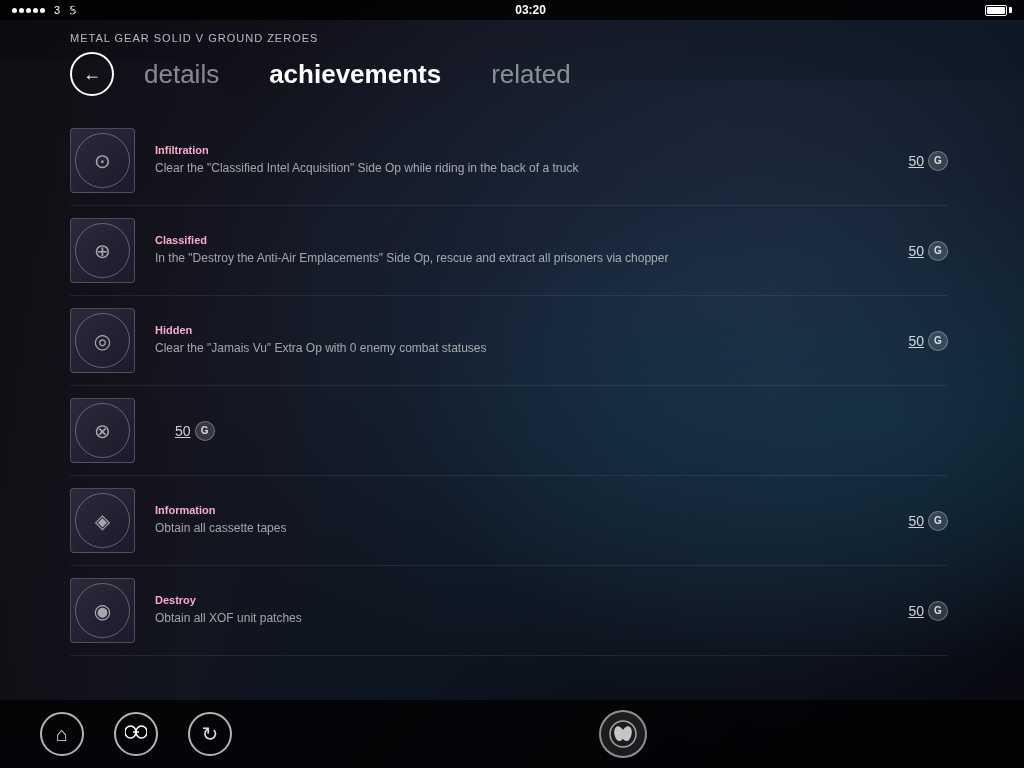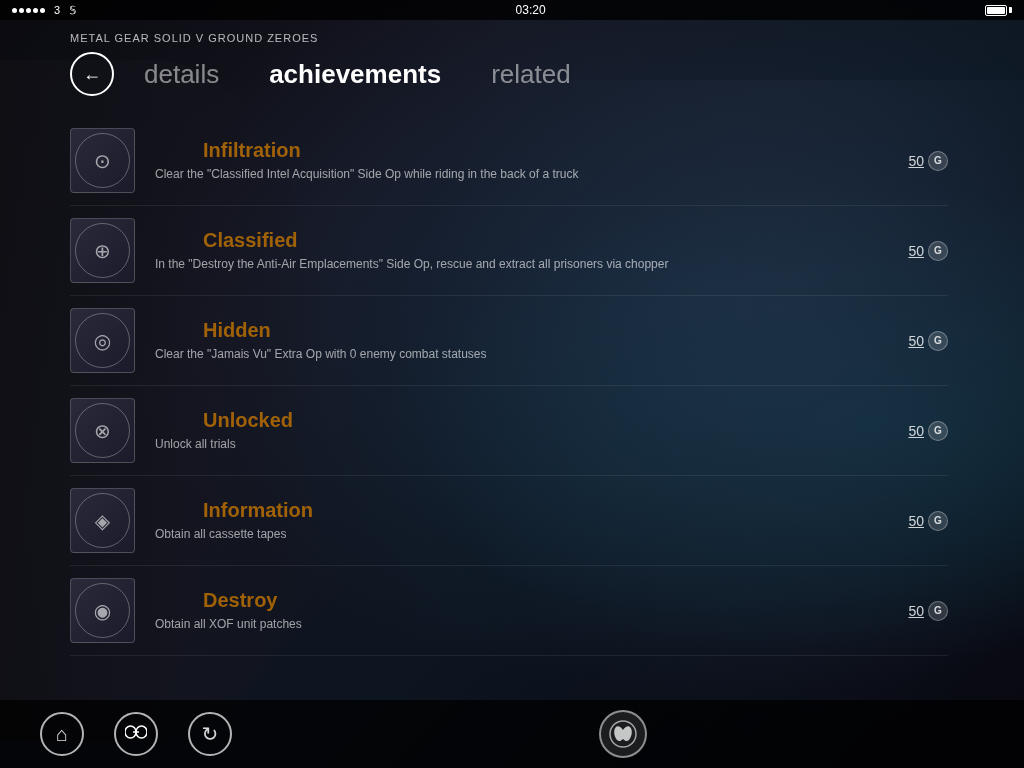--- a/index.html
+++ b/index.html
@@ -202,25 +202,24 @@
     .achievement-icon-inner {
       font-size: 20px;
       color: rgba(255,255,255,0.6);
     }
 
     .achievement-text {
       flex: 1;
     }
 
     .achievement-name {
-      font-size: 20px;
+      font-size: 11px;
       font-weight: 600;
-      color: #a16207;
+      color: #f9a8d4;
       margin-bottom: 4px;
-      margin-left: 48px;
     }
 
     .achievement-desc {
       font-size: 12px;
       color: rgba(255,255,255,0.6);
       line-height: 1.4;
     }
 
     .achievement-score {
       display: flex;
@@ -298,21 +297,21 @@
     <div class="signal-dots">
       <div class="dot"></div>
       <div class="dot"></div>
       <div class="dot"></div>
       <div class="dot"></div>
       <div class="dot"></div>
     </div>
     <span style="margin-left:5px;font-size:11px;">3</span>
     <span style="margin-left:5px;font-size:11px;">𝕊</span>
   </div>
-  <span style="font-size:12px;">03:20</span>
+  <span style="font-size:12px;font-weight:bold;">03:20</span>
   <div class="battery">
     <div class="battery-body">
       <div class="battery-fill"></div>
     </div>
     <div class="battery-tip"></div>
   </div>
 </div>
 
 <div class="main-content">
 
@@ -369,24 +368,20 @@
       </div>
       <div class="achievement-score">
         <span class="score-value">50</span>
         <div class="g-badge">G</div>
       </div>
     </div>
 
     <div class="achievement-item">
       <div class="achievement-icon">
         <span class="achievement-icon-inner">⊗</span>
-      </div>
-      <div class="achievement-text">
-        <div class="achievement-name">Unlocked</div>
-        <div class="achievement-desc">Unlock all trials</div>
       </div>
       <div class="achievement-score">
         <span class="score-value">50</span>
         <div class="g-badge">G</div>
       </div>
     </div>
 
     <div class="achievement-item">
       <div class="achievement-icon">
         <span class="achievement-icon-inner">◈</span>

